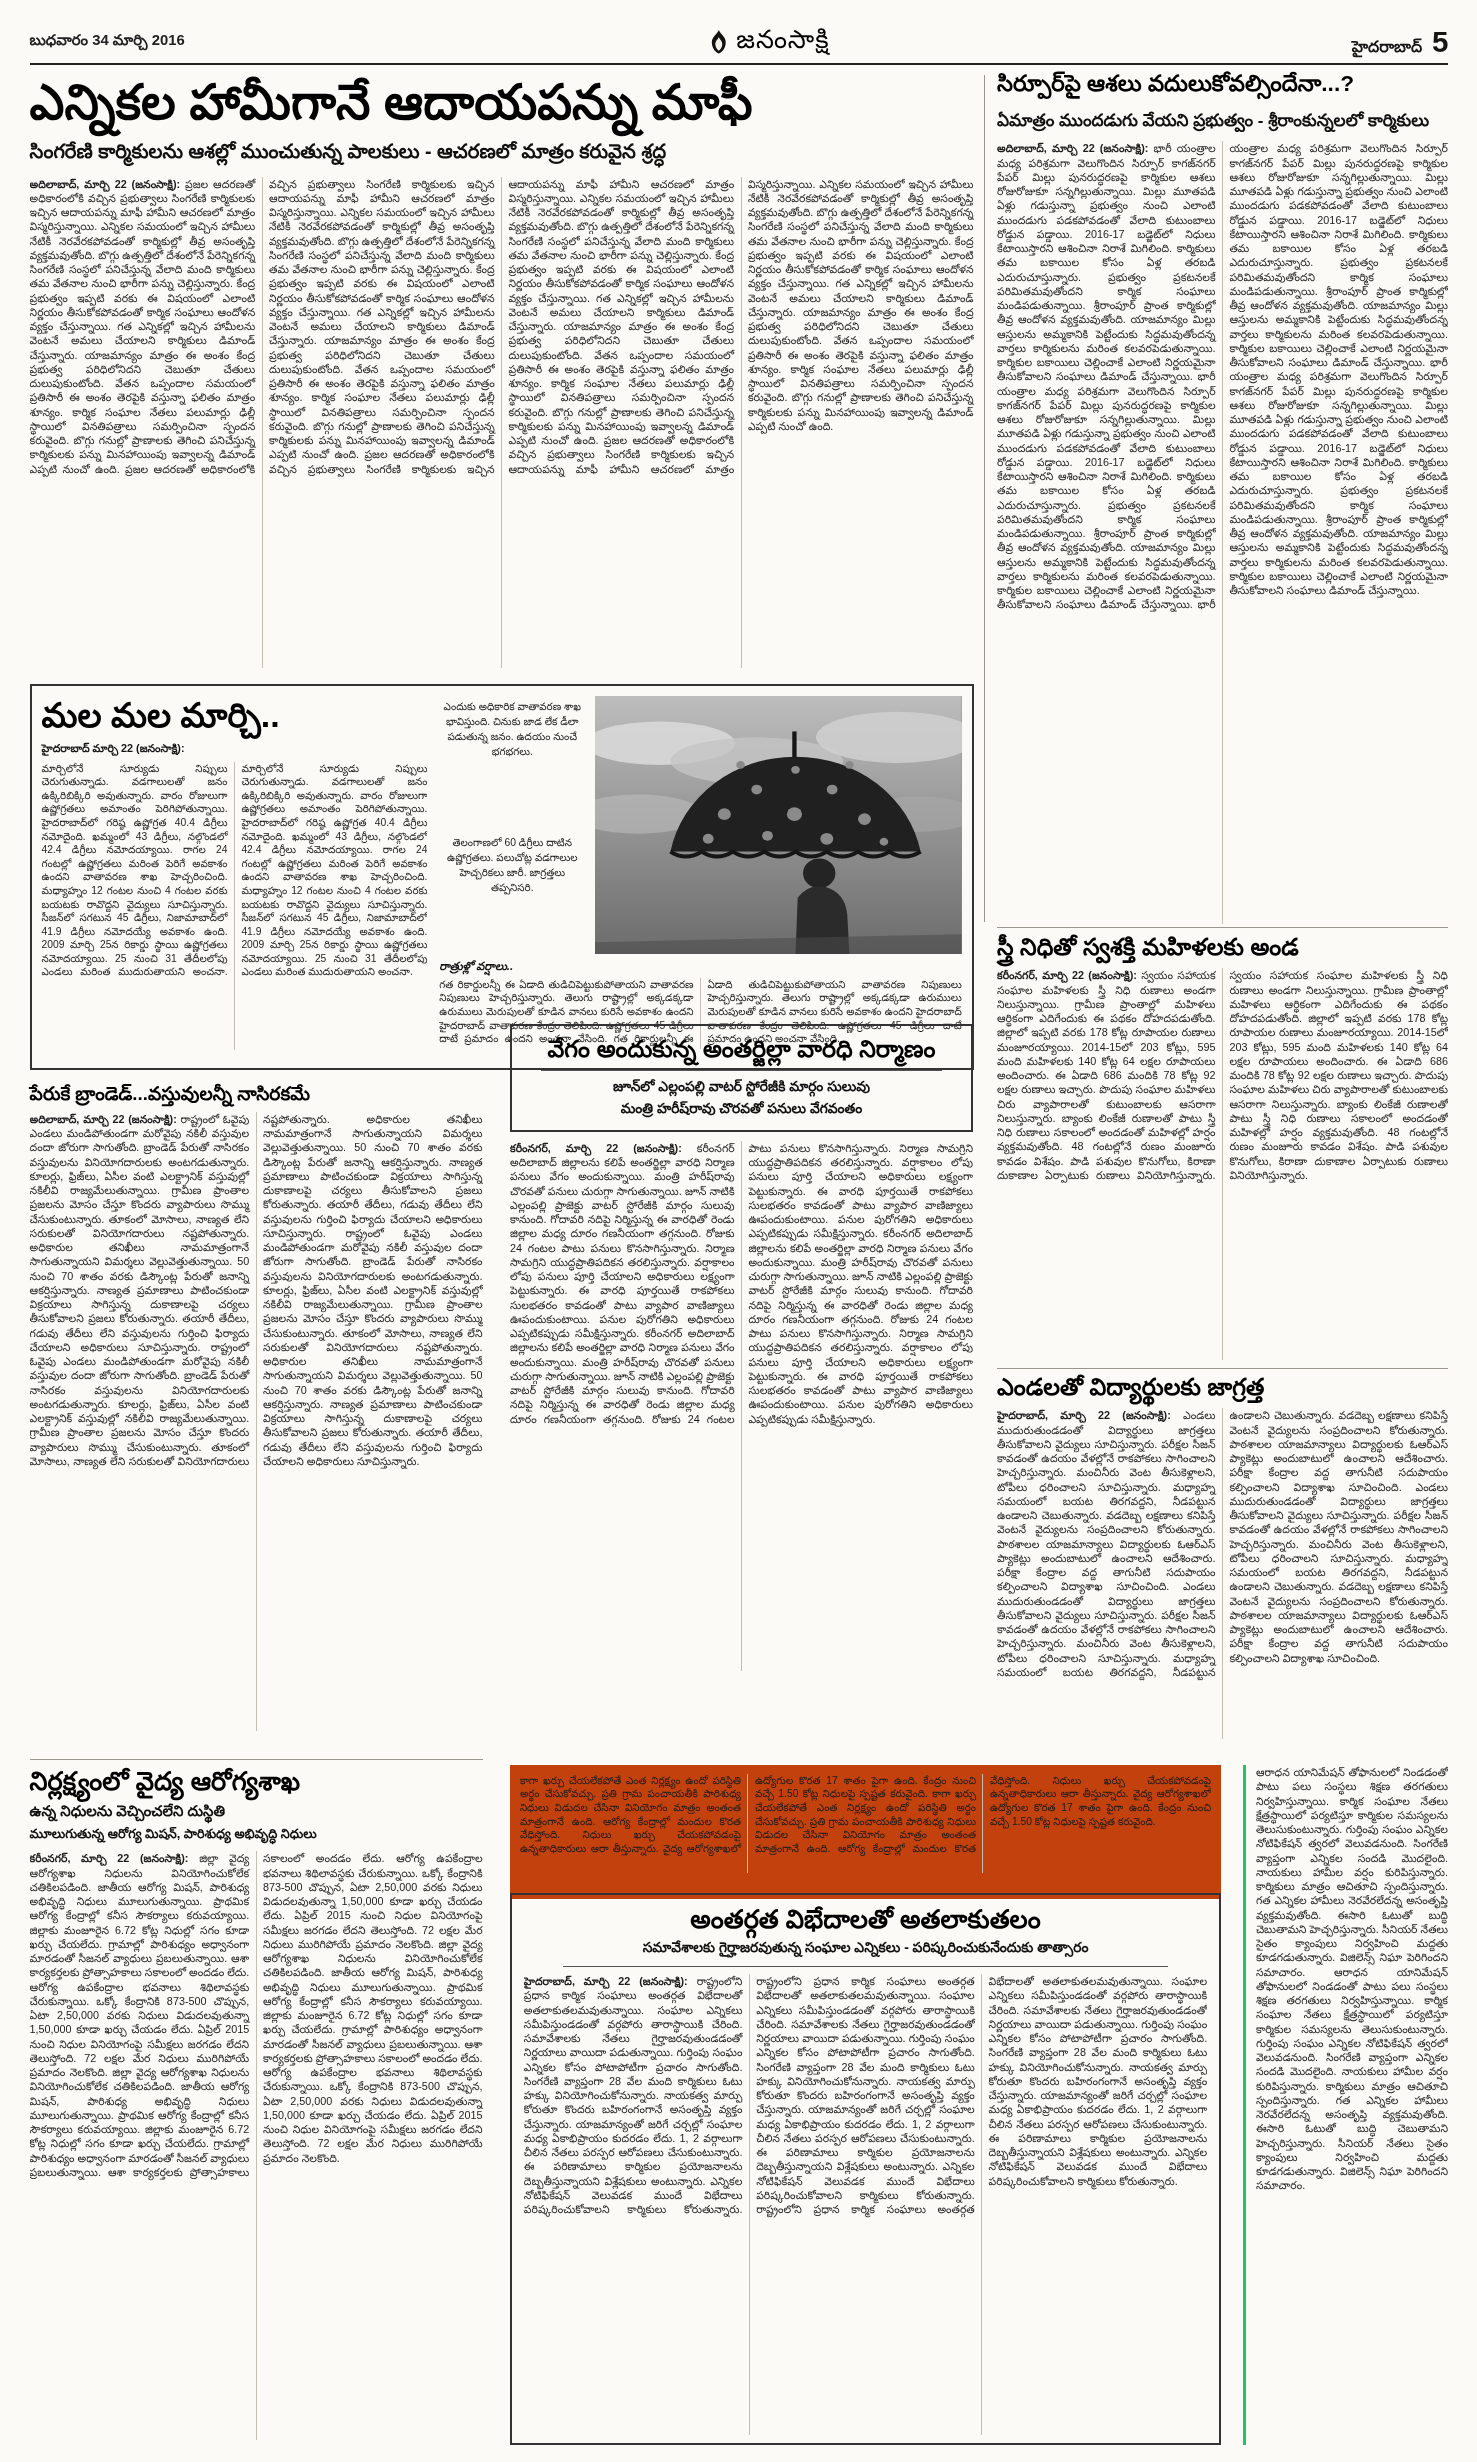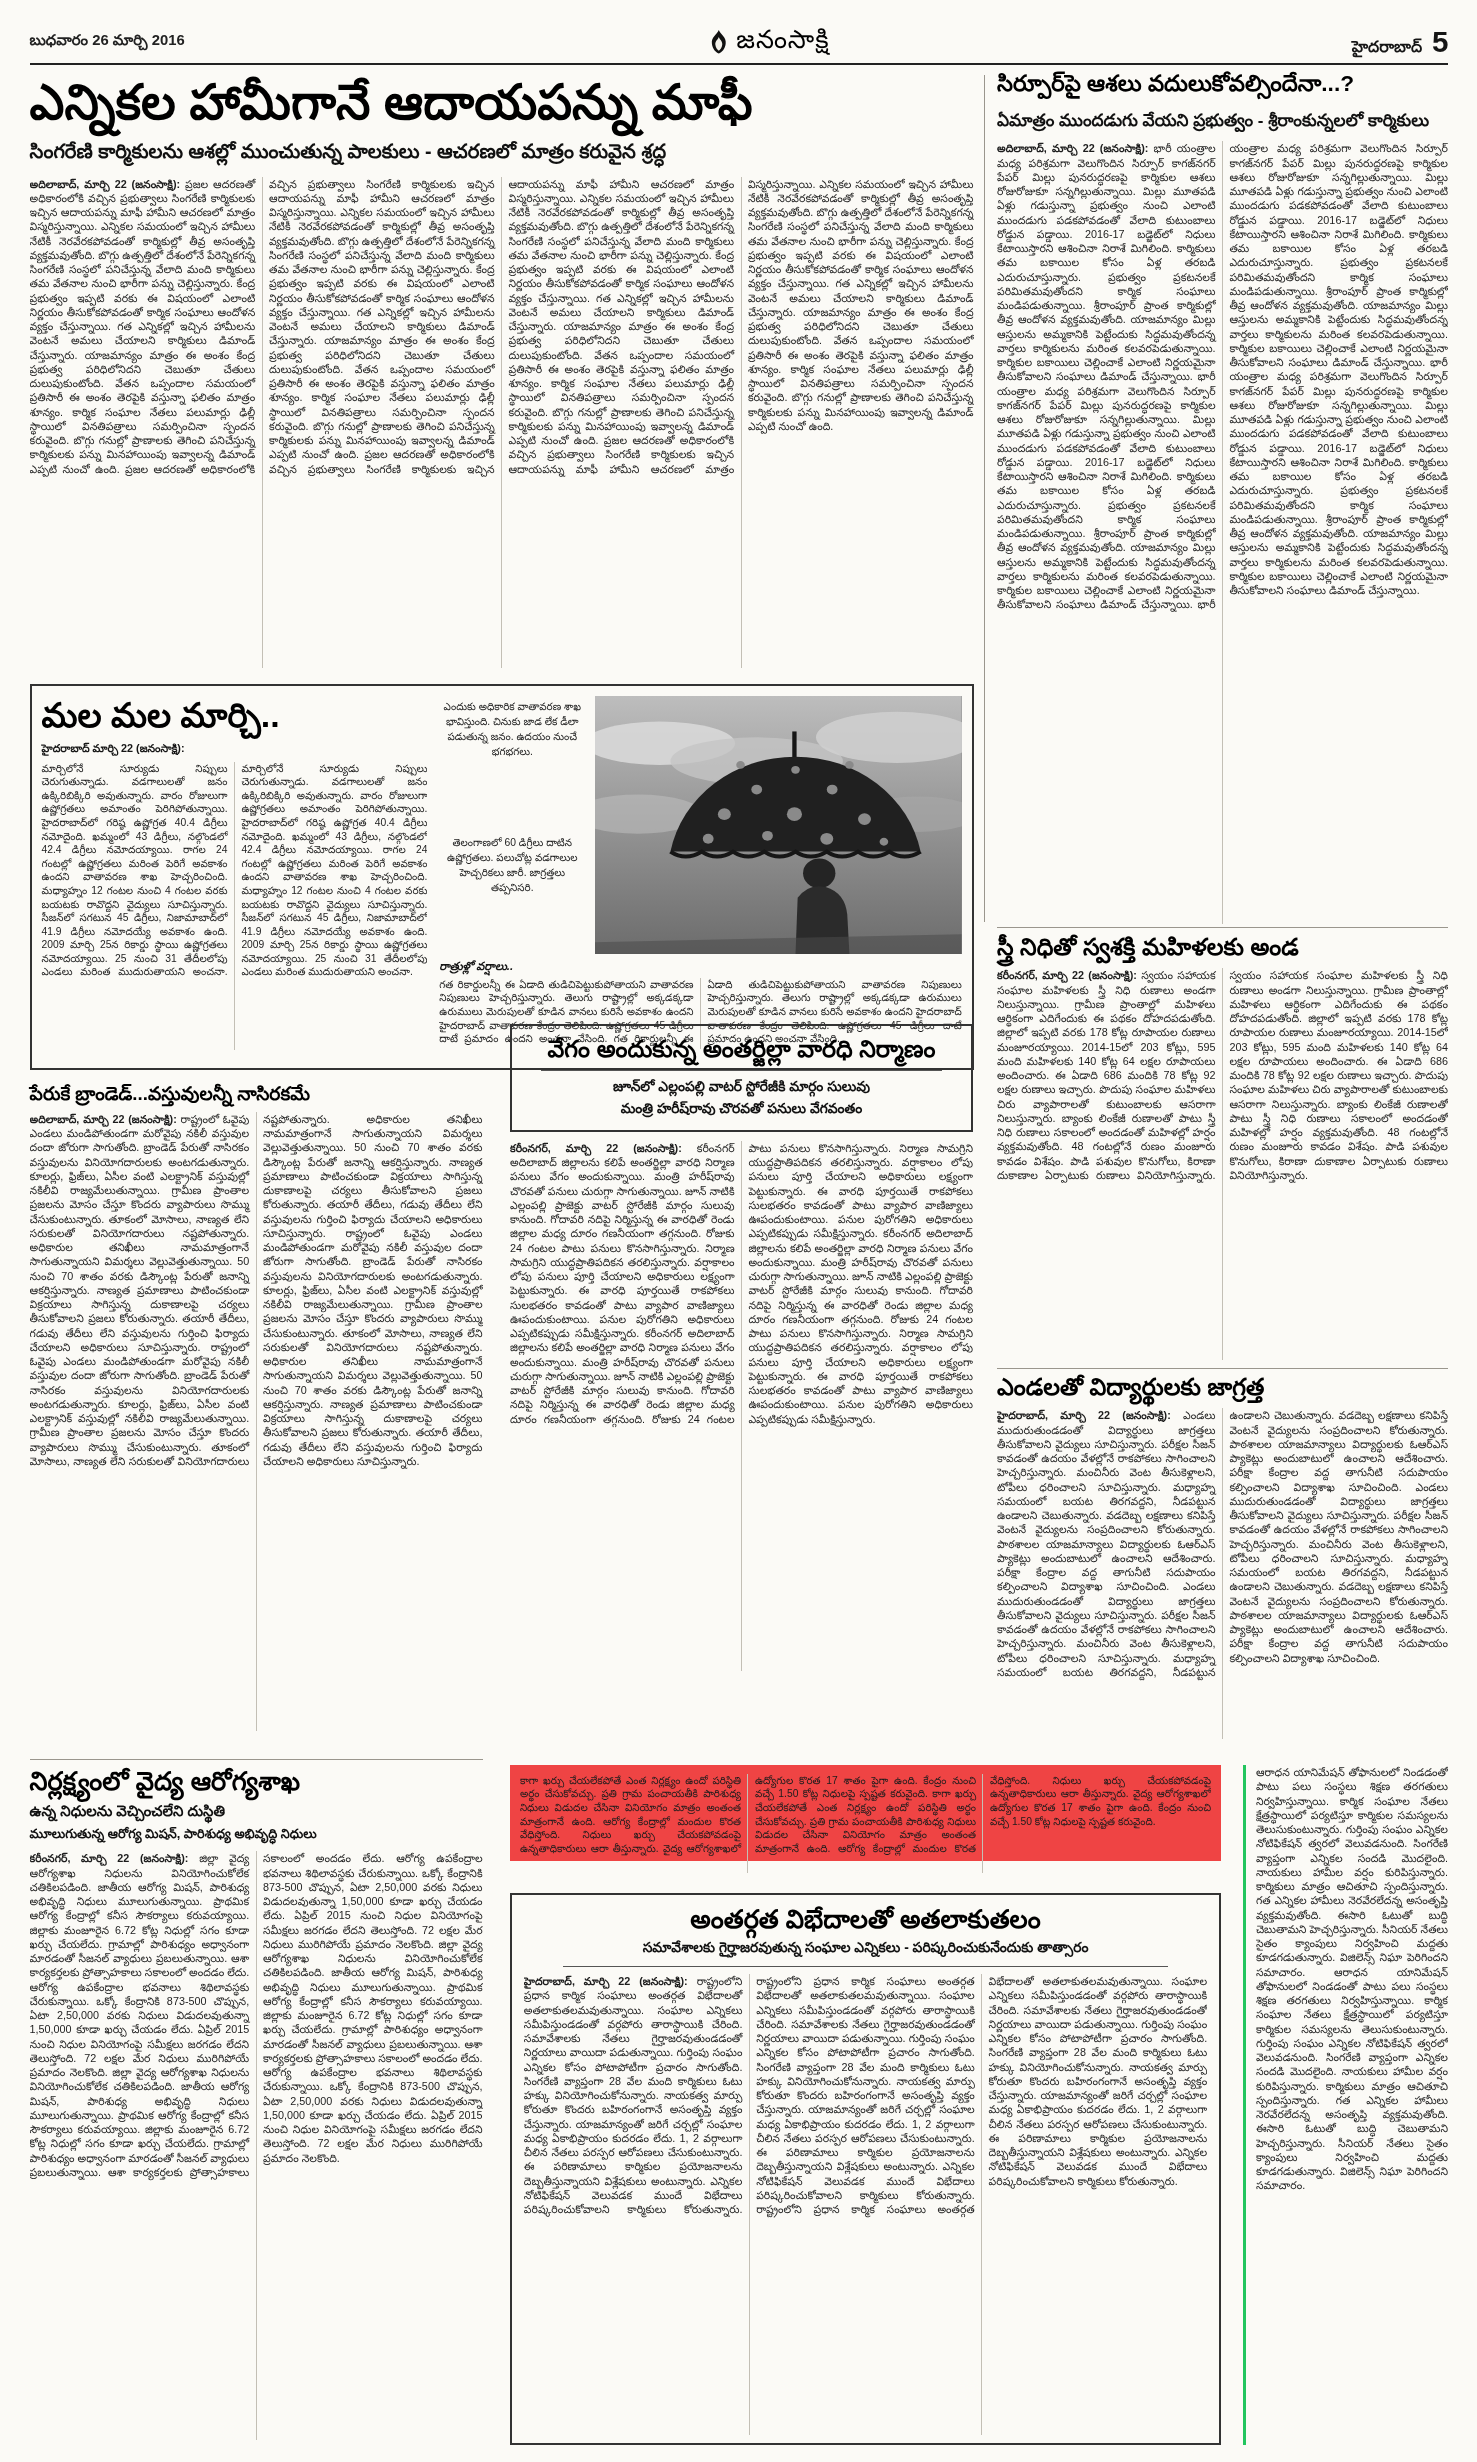--- a/index.html
+++ b/index.html
@@ -79,22 +79,22 @@
   .bridge .body-text { margin-top:8.9px; height:530px; }
 
   
   .health { left:29.6px; top:1767px; width:453px; }
   .health .headline { font-size:25.6px; }
   .health .sub1 { font-size:14.8px; margin-top:6.9px; display:block; }
   .health .sub2 { font-size:12.8px; margin-top:3.9px; display:block; }
   .health .body-text { margin-top:6.9px; height:589px; }
 
   
-  .graynote { left:510px; top:1765px; width:711px; height:96px;
-              background:#ef4444; padding:8.9px 9.9px; }
+  .graynote { left:510px; top:1765px; width:711px; height:134px;
+              background:#c2410c; padding:8.9px 9.9px; }
   .graynote .body-text { height:99px; font-size:10.3px; }
 
   
   .internal { left:510px; top:1893px; width:711px; height:552px; padding:9.9px 11.8px; }
   .internal .headline { font-size:25.6px; text-align:center; }
   .internal .subhead { font-size:13.8px; text-align:center; display:block; margin-top:6.9px; }
   .internal .inner-rule { border-top:1px solid #555; margin:6.9px 39px; }
   .internal .body-text { margin-top:5.9px; height:461px; }
 
   
@@ -107,21 +107,21 @@
   .rule-r1 { left:997px; width:451px; top:927px; }
   .rule-r2 { left:997px; width:451px; top:1368px; }
   .rule-l1 { left:29.6px;  width:453px; top:1759px; }
 </style>
 </head>
 <body>
 
 <div class="page">
 
   <div class="abs masthead-row">
-    <div class="issue-date">బుధవారం 26 మార్చి 2016 </div>
+    <div class="issue-date">బుధవారం 34 మార్చి 2016 </div>
     <div class="masthead">
       <span style="display:inline-flex;">
         <svg width="23.6" height="25.6" viewBox="0 0 24 26">
             <path d="M12 1 C14 6 20 8 19 15 C18.5 20 15 24 12 25 C9 24 5.5 20 5 15 C4 8 10 6 12 1 Z" fill="#111"></path>
             <path d="M12 8 C13 11 16 12 15.5 16 C15.2 19 13.5 21 12 22 C10.5 21 8.8 19 8.5 16 C8 12 11 11 12 8 Z" fill="#f3f1ea"></path>
           </svg>
       </span>
       <span>జనంసాక్షి </span>
     </div>
     <div class="edition">

